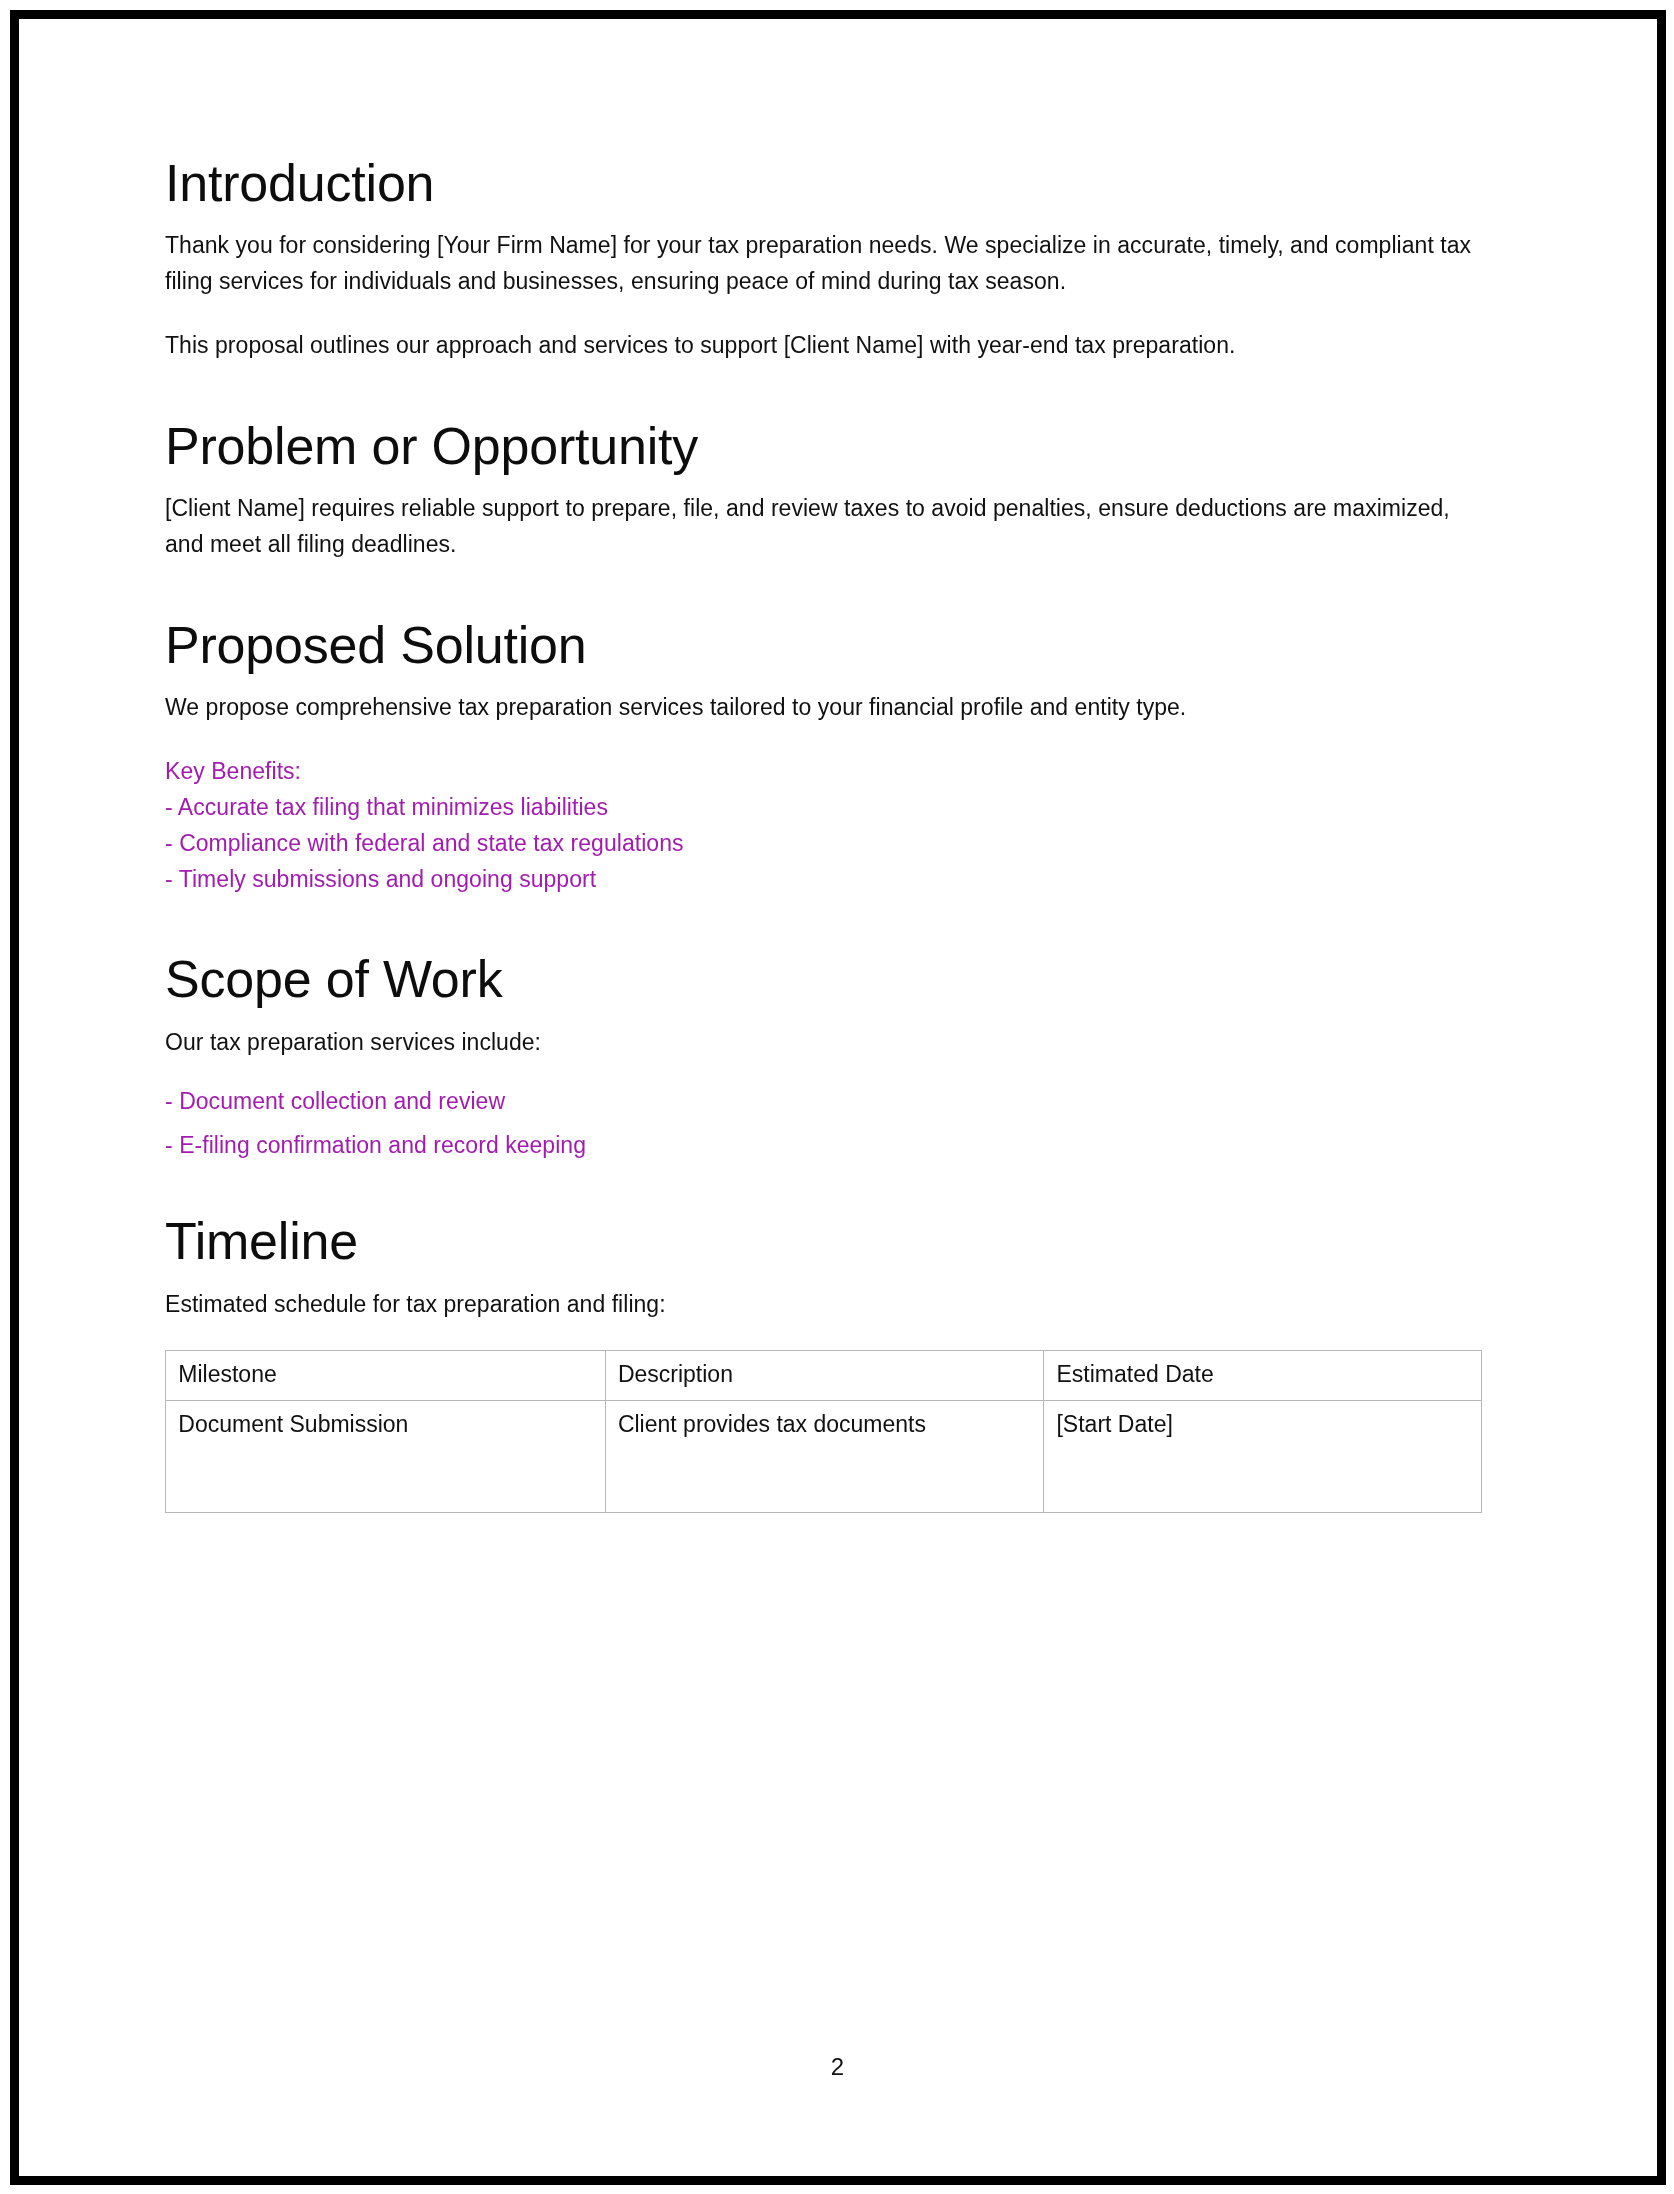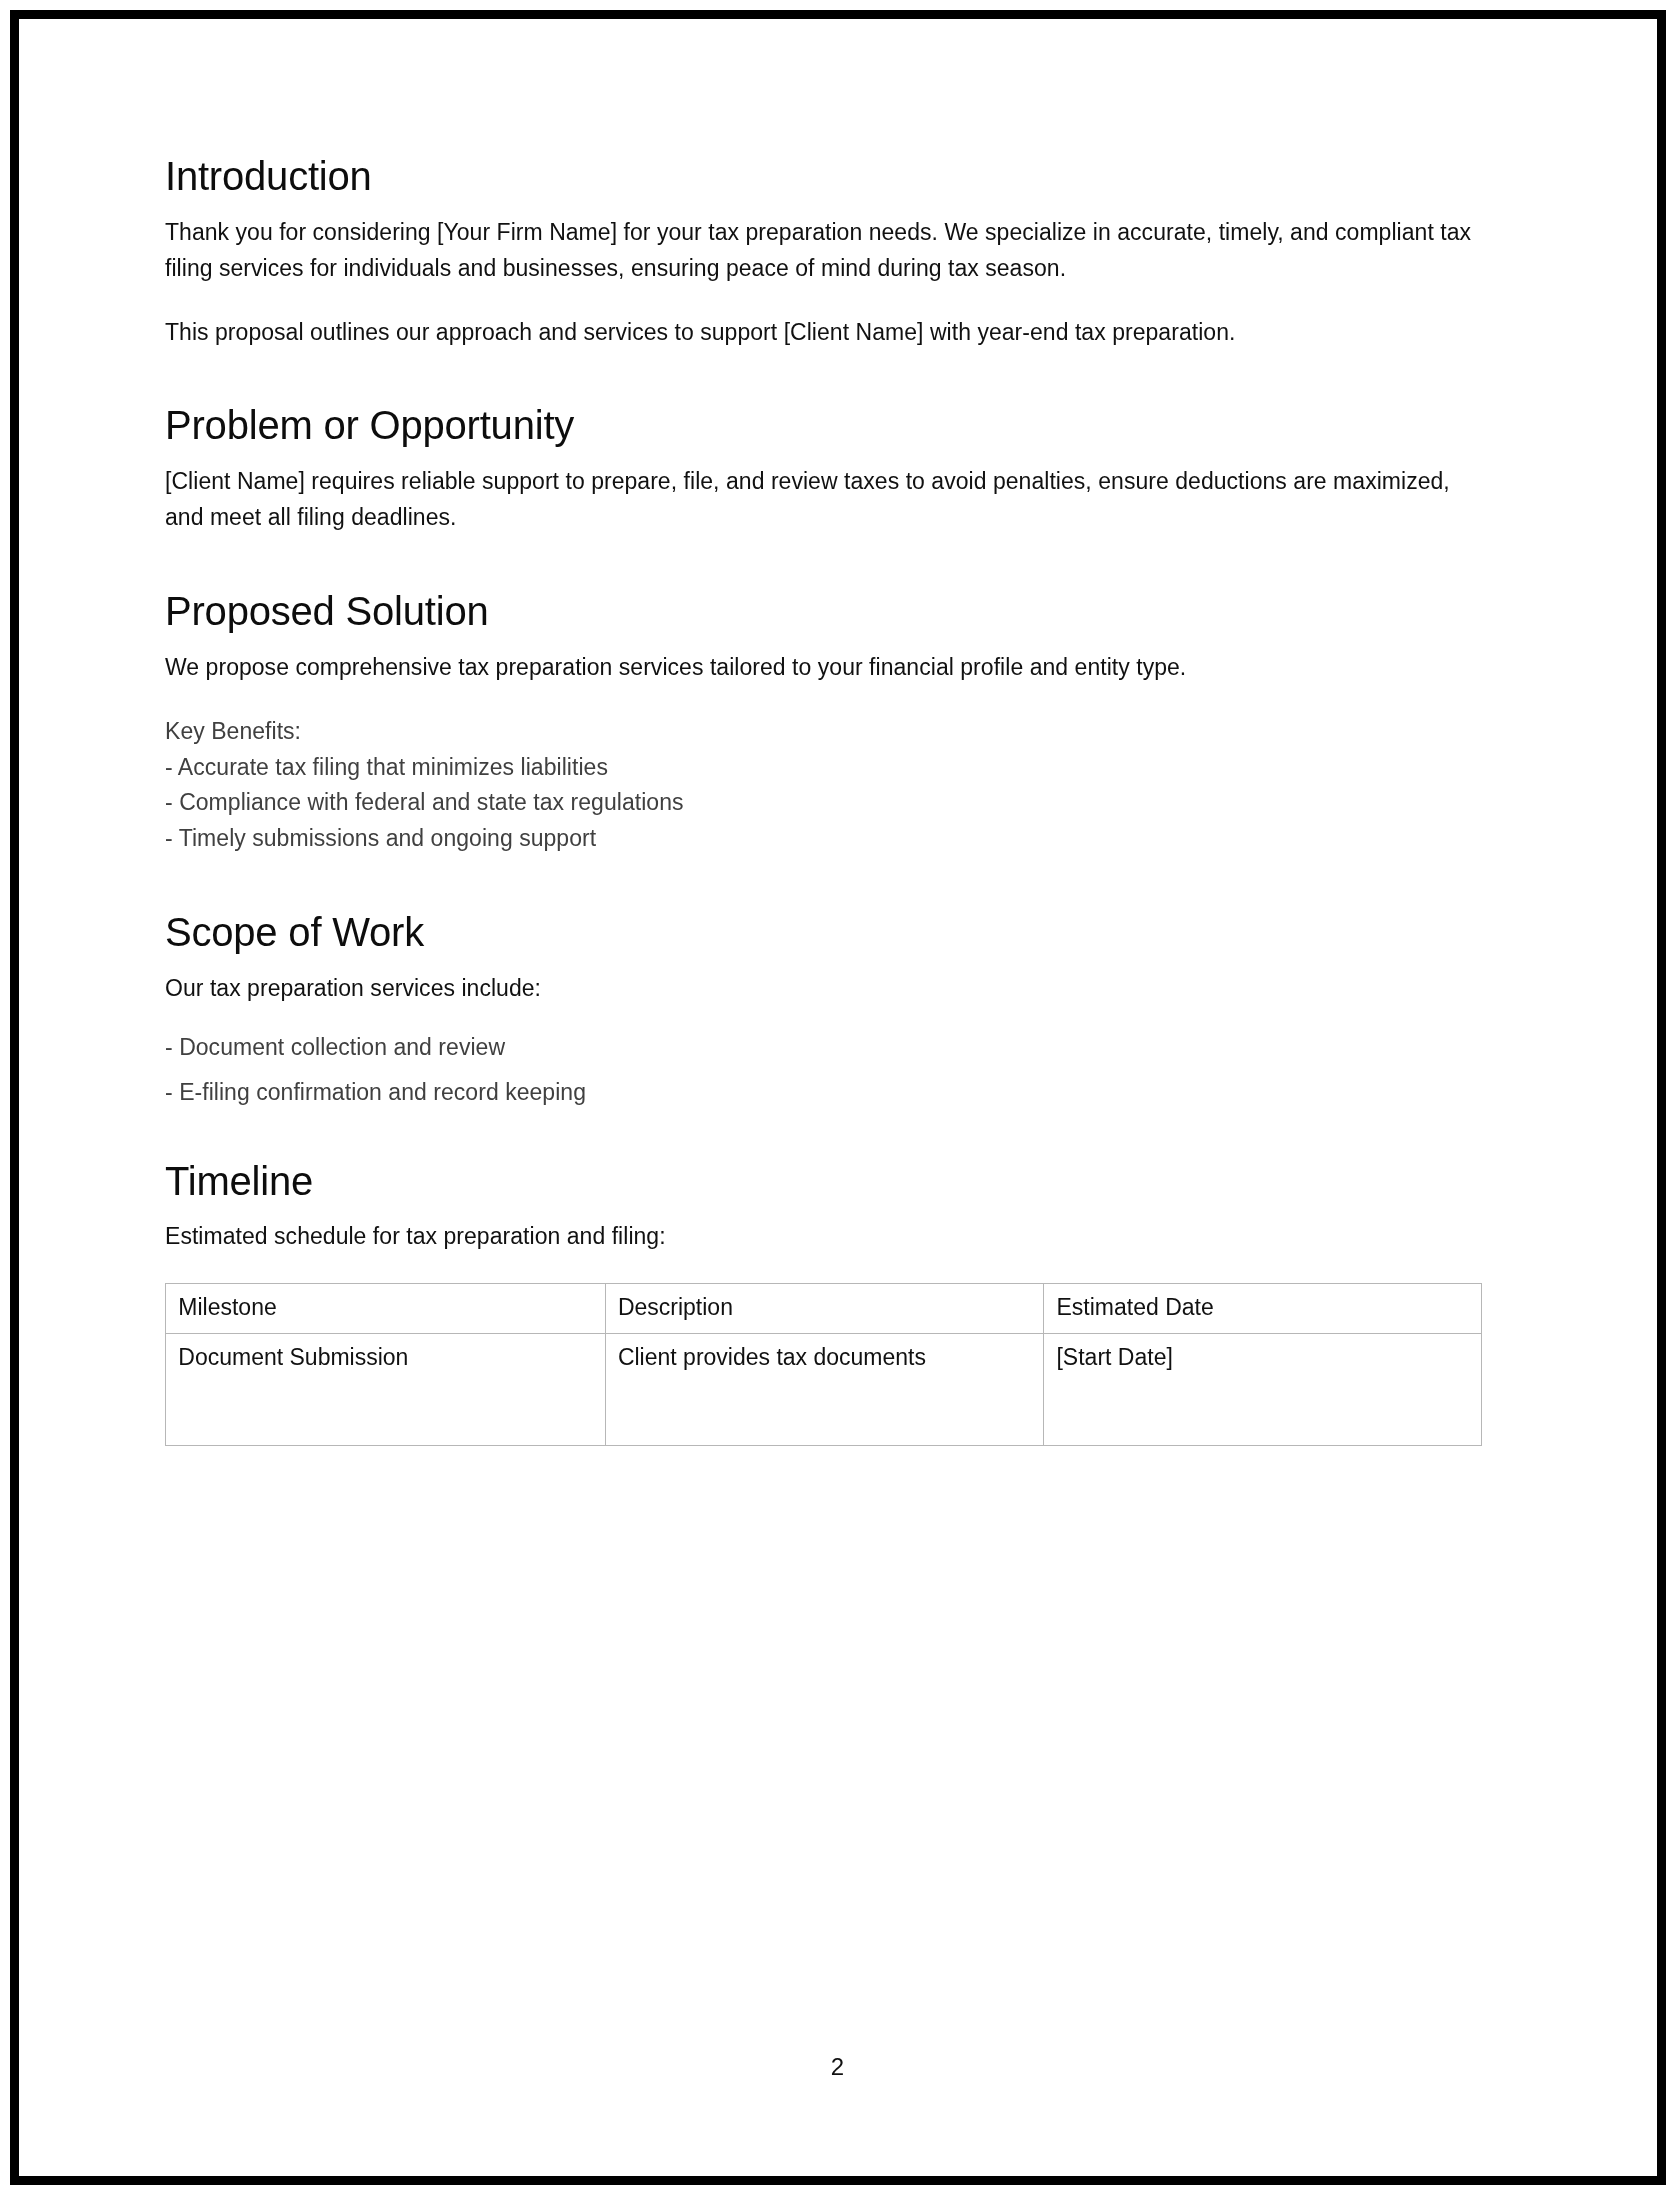--- a/index.html
+++ b/index.html
@@ -29,21 +29,21 @@
     pointer-events: none;
   }
   .content {
     position: absolute;
     left: 165px;
     top: 154px;
     width: 1320px;
   }
   h1.section-heading {
     font-family: "Liberation Sans", sans-serif;
-    font-size: 40px;
+    font-size: 52px;
     font-weight: 400;
     line-height: 1.12;
     color: #0d0d0d;
     margin: 0 0 16px 0;
     letter-spacing: -0.2px;
   }
   .section {
     margin: 0 0 0 0;
   }
   .section + .section {
@@ -61,21 +61,21 @@
     margin-top: 28px;
   }
   .tight-list {
     margin: 0;
     padding: 0;
     list-style: none;
   }
   .tight-list li {
     font-size: 23px;
     line-height: 1.56;
-    color: #404040;
+    color: #a21caf;
     margin: 0;
     letter-spacing: 0.04px;
   }
   .spaced-list li {
     line-height: 1.22;
     margin-bottom: 16.7px;
   }
   .spaced-list li:last-child {
     margin-bottom: 0;
   }

